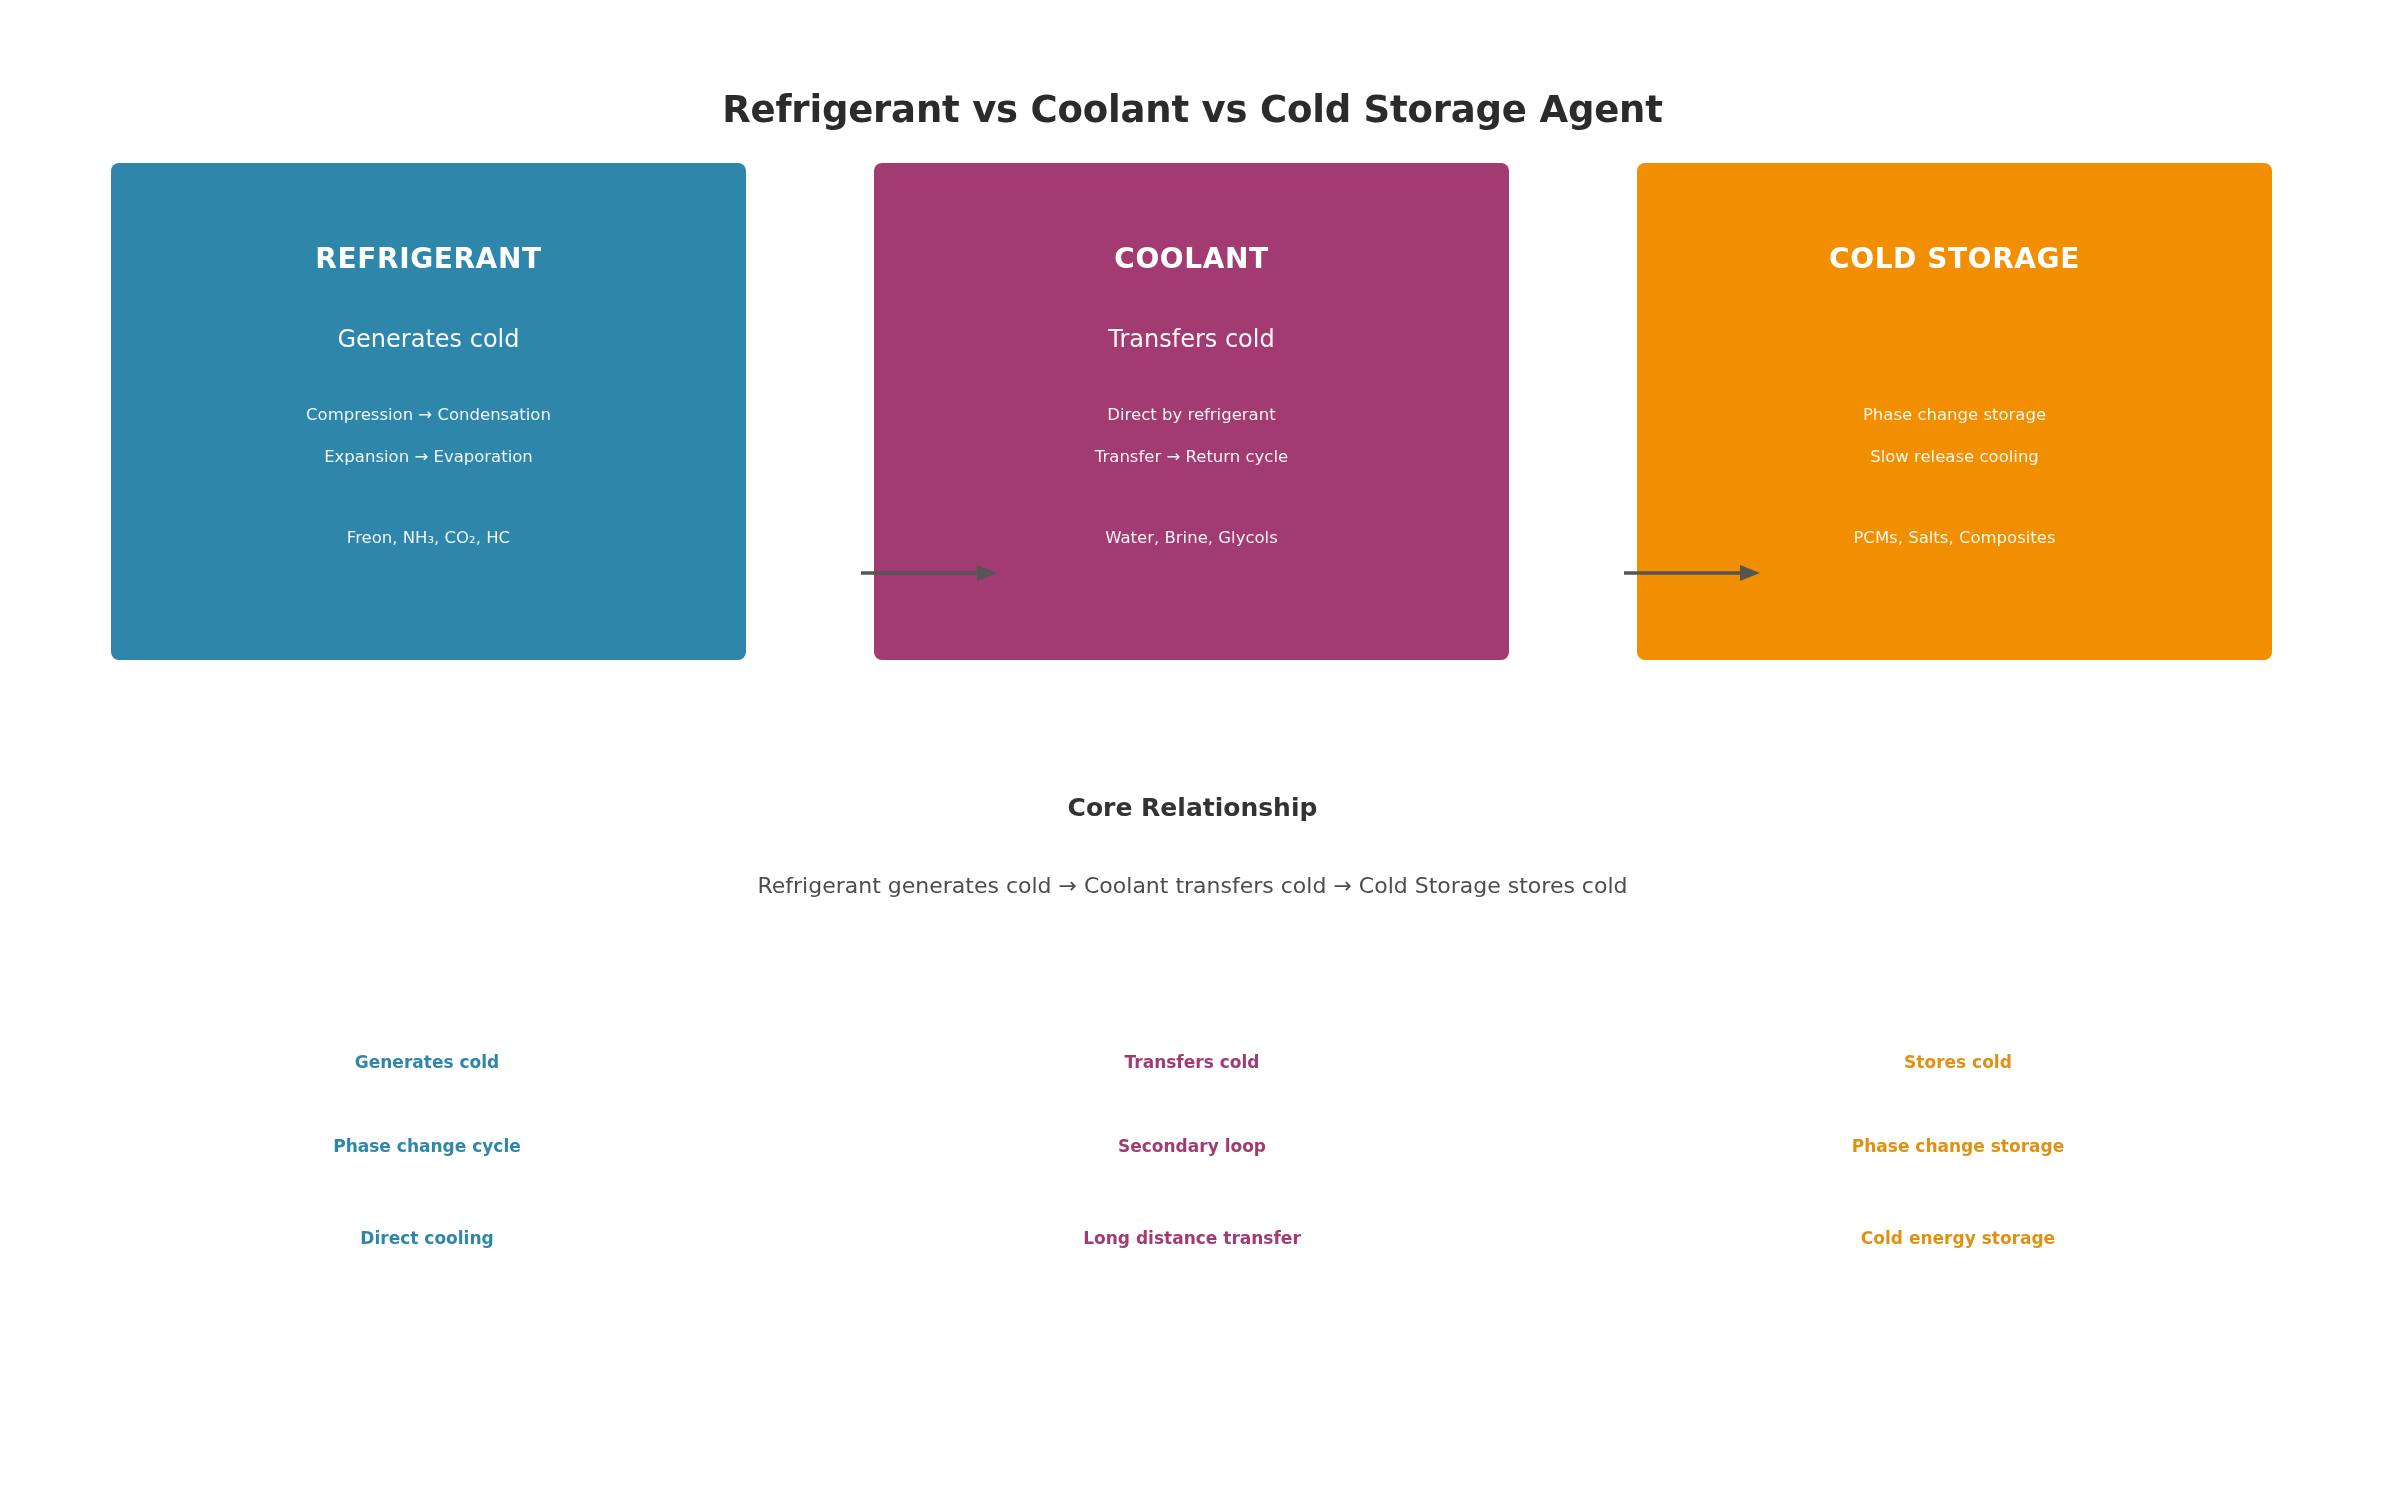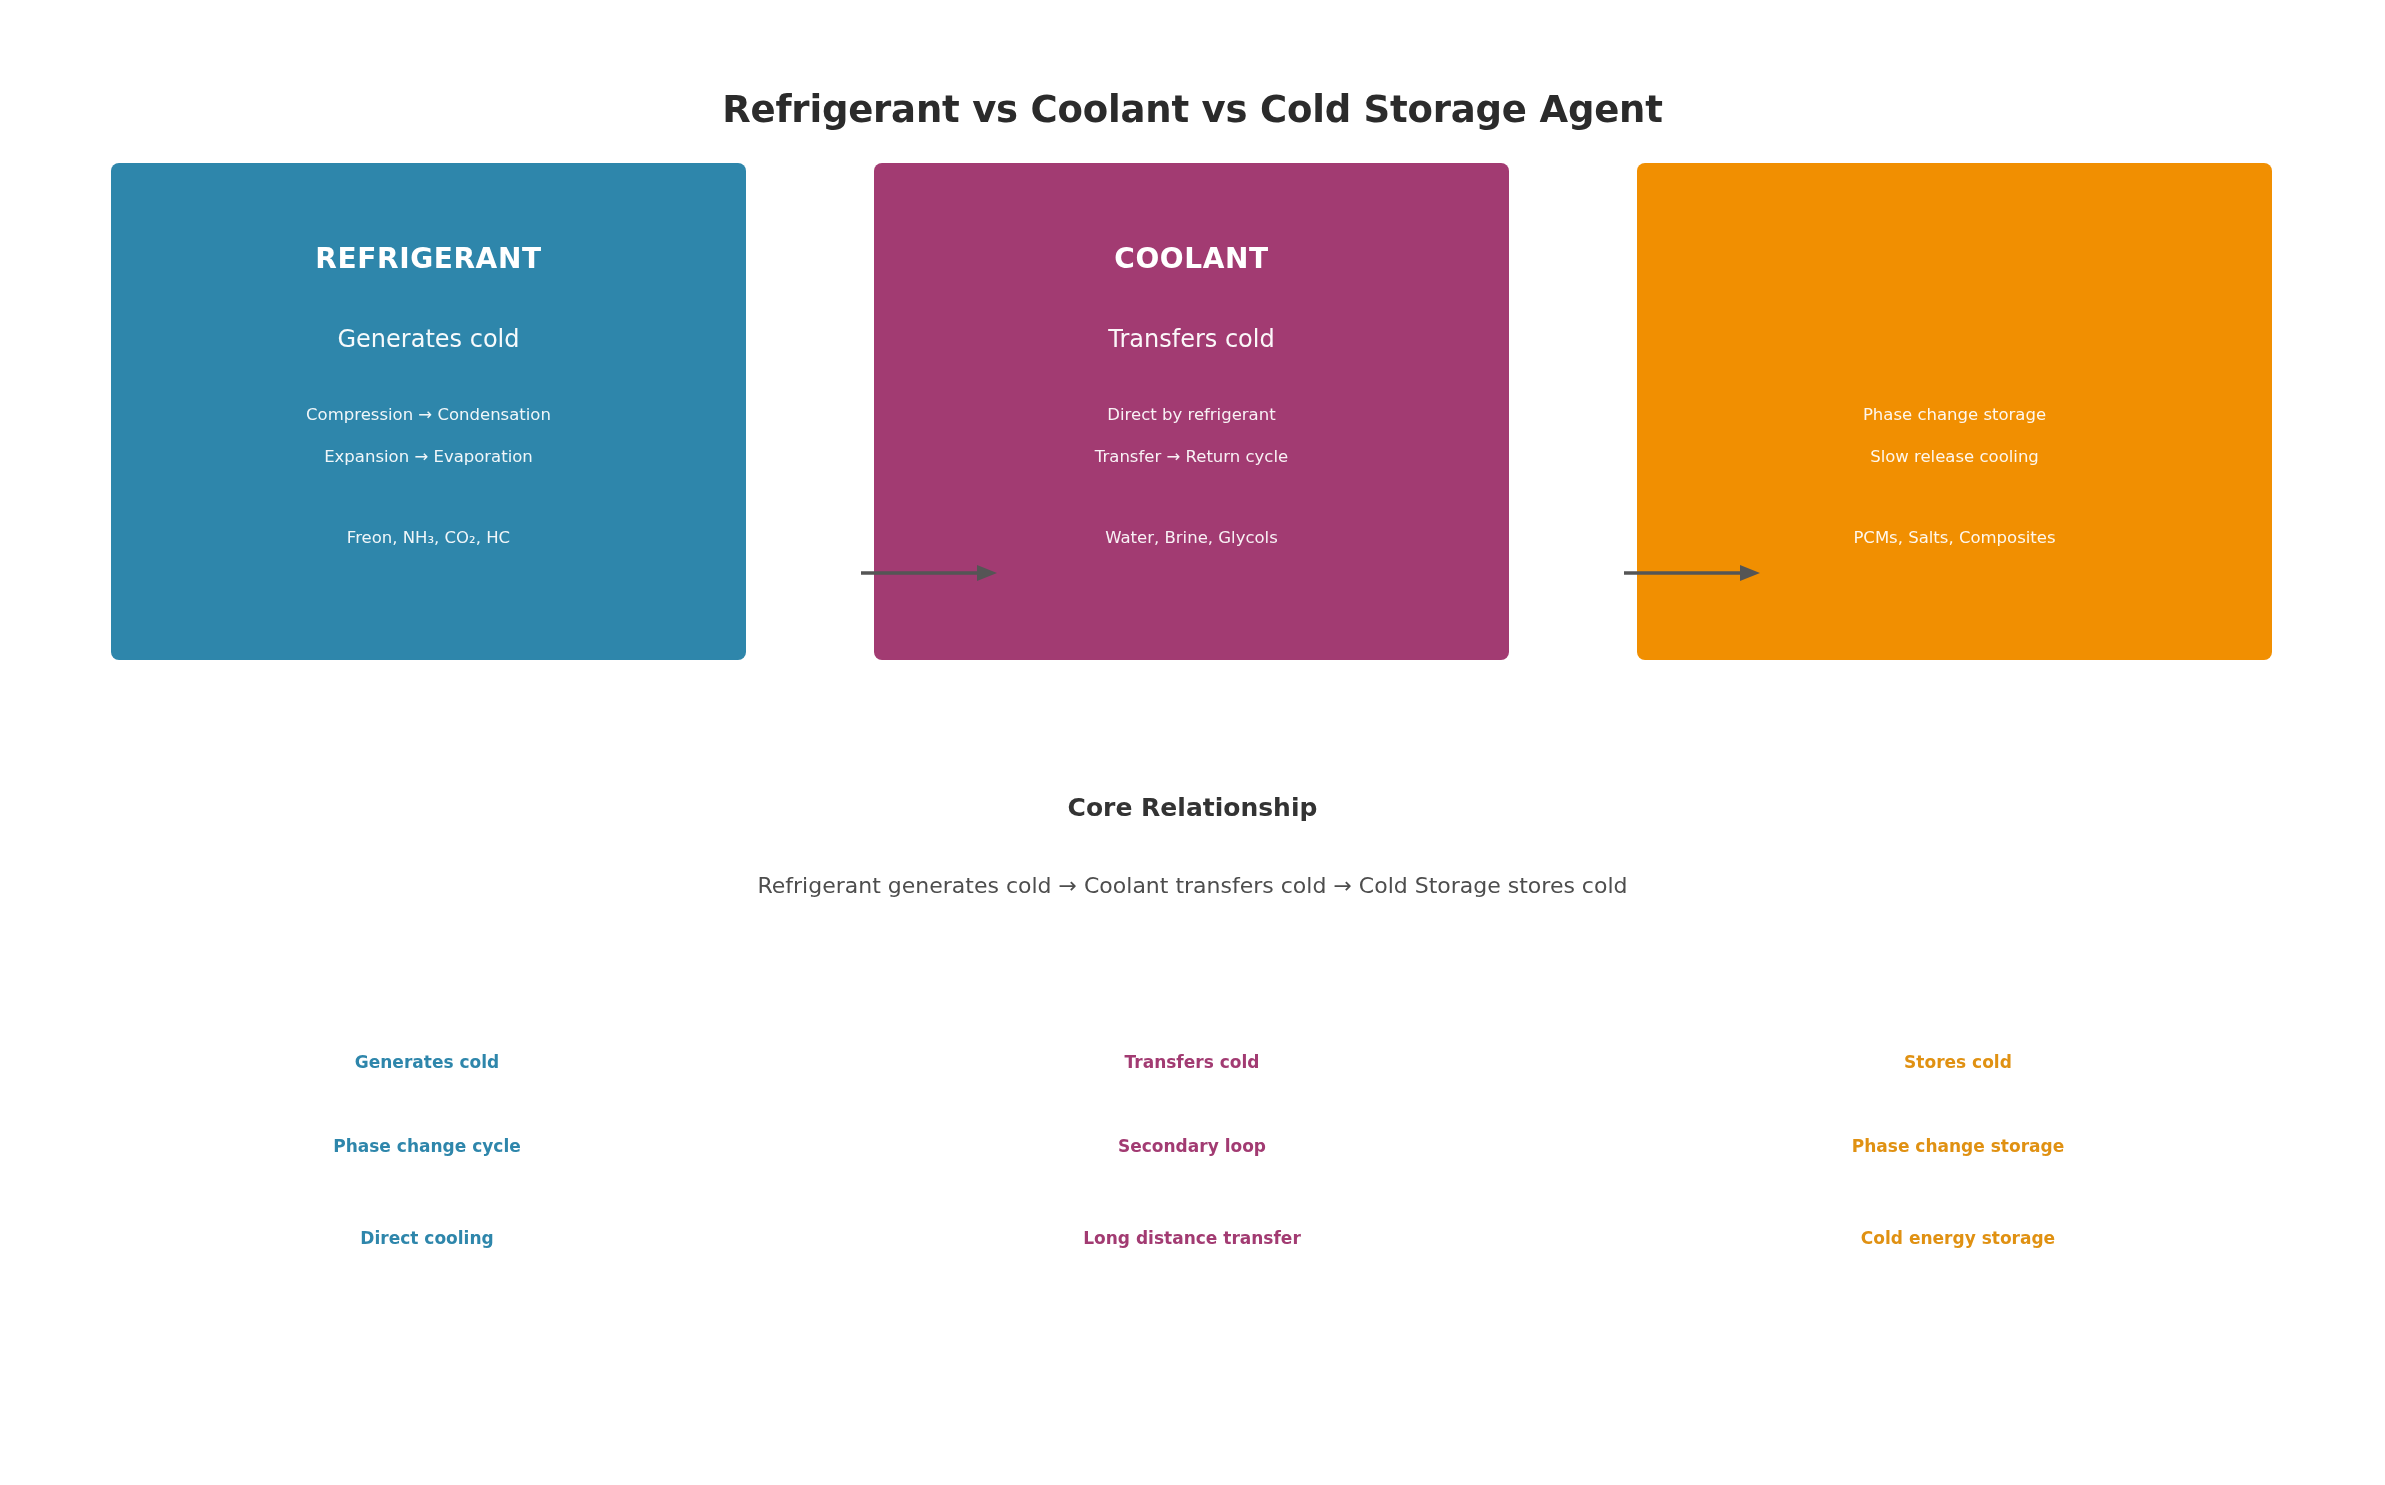--- a/index.html
+++ b/index.html
@@ -179,20 +179,21 @@
 
     <div class="card card-2" style="background:#A23B72;">
       <div class="card-title">COOLANT</div>
       <div class="card-subtitle">Transfers cold</div>
       <div class="card-detail detail-1">Direct by refrigerant</div>
       <div class="card-detail detail-2">Transfer → Return cycle</div>
       <div class="card-examples">Water, Brine, Glycols</div>
     </div>
 
     <div class="card card-3" style="background:#F18F01;">
+      <div class="card-title">COLD STORAGE</div>
       <div class="card-detail detail-1">Phase change storage</div>
       <div class="card-detail detail-2">Slow release cooling</div>
       <div class="card-examples">PCMs, Salts, Composites</div>
     </div>
 
     <svg class="arrow arrow-1" viewBox="0 0 138 28" preserveAspectRatio="none">
       <line x1="2" y1="14" x2="120" y2="14" stroke="#555555" stroke-width="3.5"></line>
       <polygon points="118,6 138,14 118,22" fill="#555555"></polygon>
     </svg>
 

